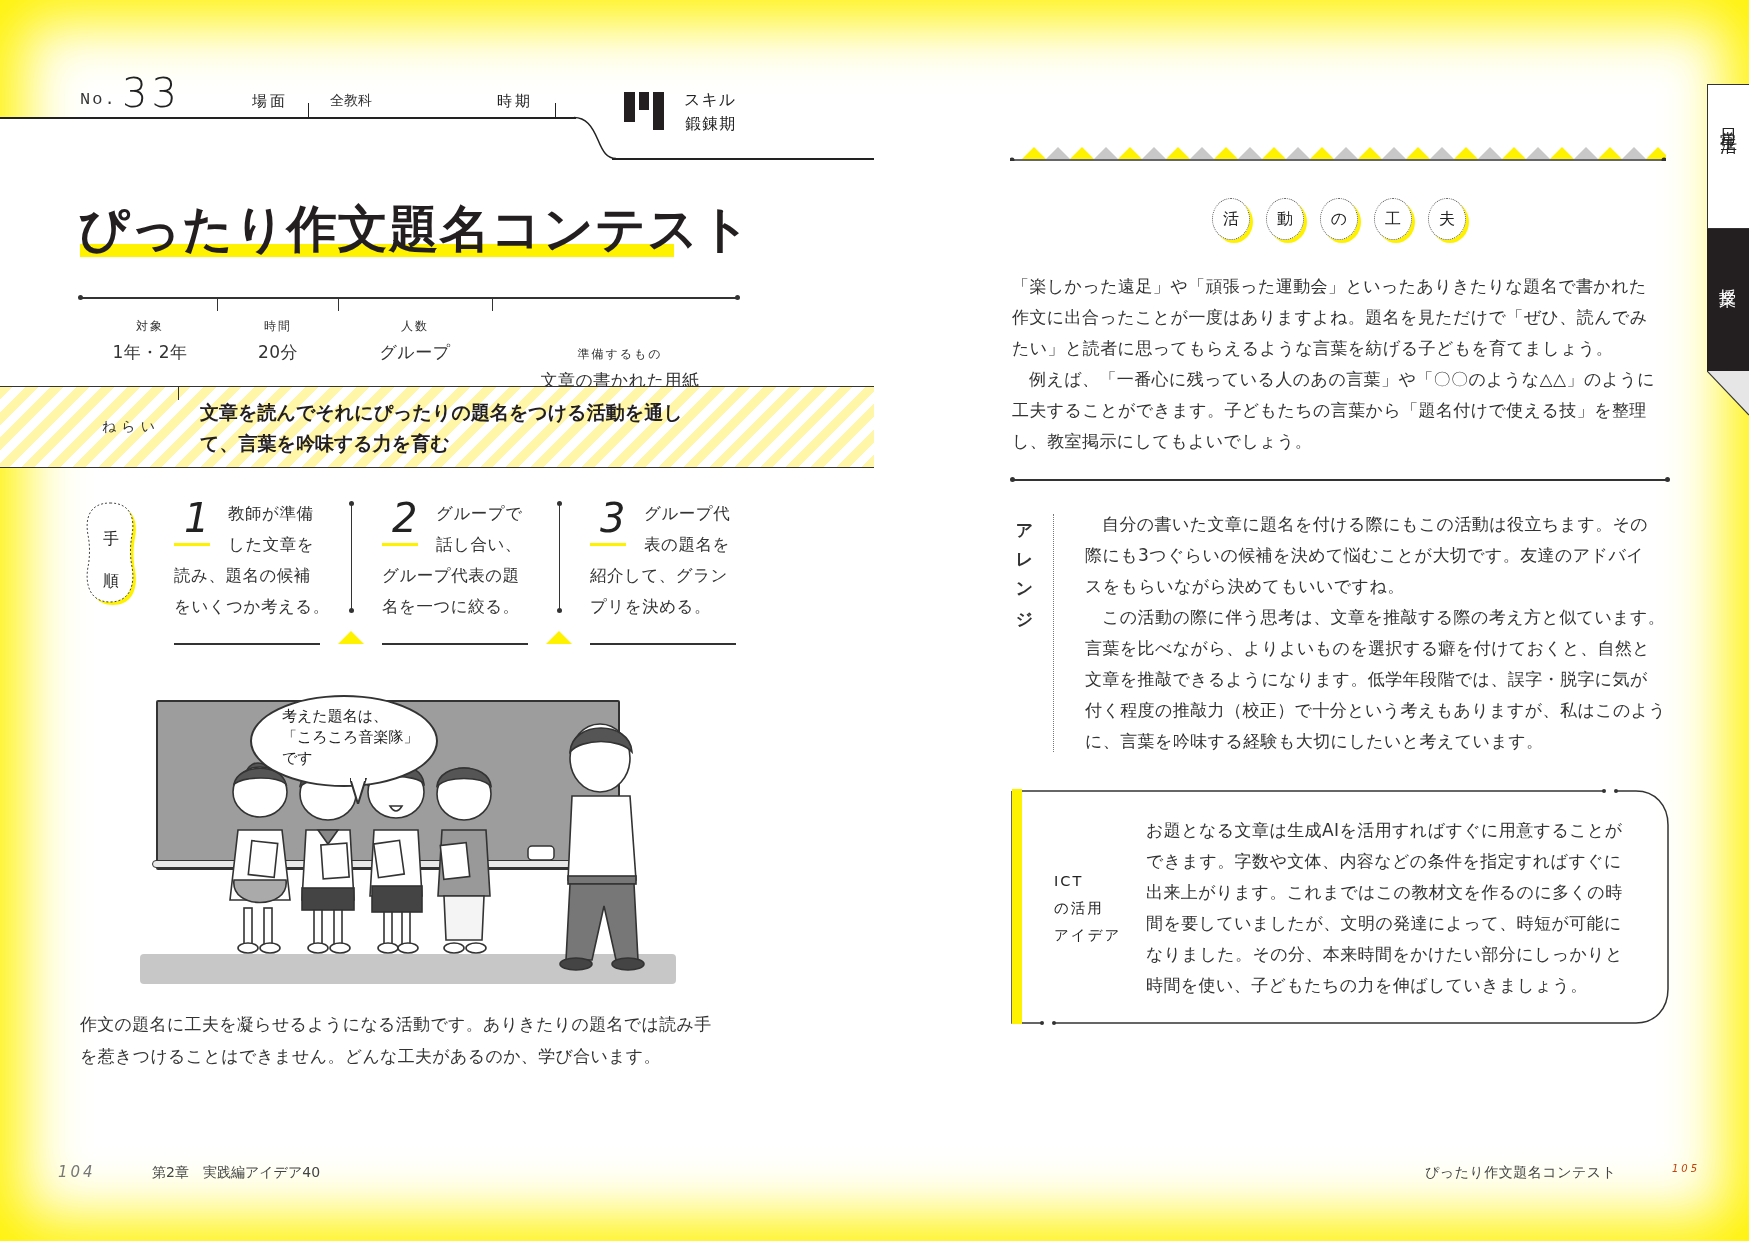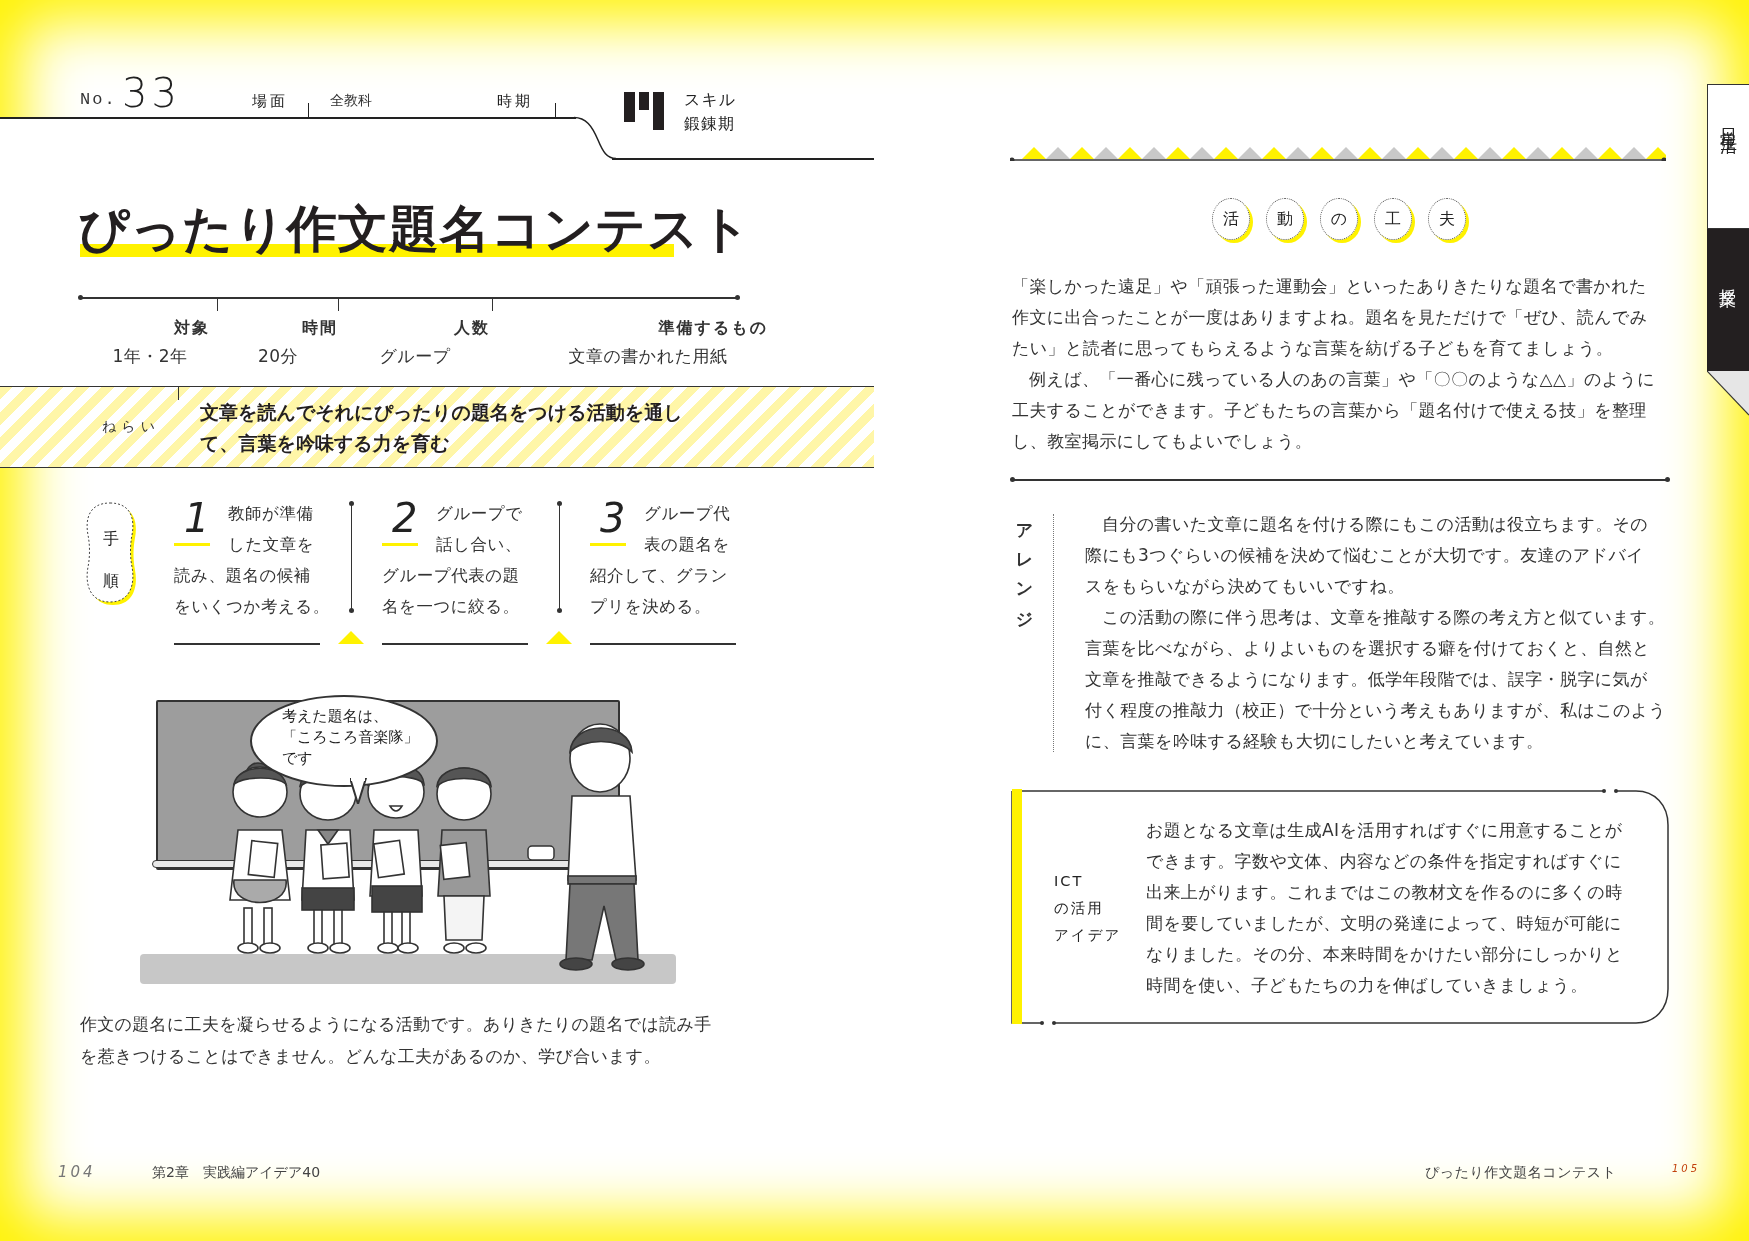--- a/index.html
+++ b/index.html
@@ -20,32 +20,32 @@
 
   
   .no-label { left: 80px; top: 90px; font-size: 17px; letter-spacing: 2px; color: #333; font-family: Liberation Mono, monospace; }
   .no-num { left: 122px; top: 70px; font-size: 40px; font-weight: 300; letter-spacing: 4px; color: #222; }
   .hdr-label { font-size: 15px; letter-spacing: 3px; color: #222; }
   .hdr-value { font-size: 14px; color: #333; }
   .hdr-tick { width: 1px; height: 14px; background: #222; }
   .hdr-line { left: 0; top: 117px; width: 576px; height: 1.5px; background: #222; }
   .hdr-line2 { left: 612px; top: 158px; width: 262px; height: 1.5px; background: #222; }
   .skill-bars { left: 624px; top: 88px; width: 46px; height: 42px; }
-  .skill-text { left: 684px; top: 88px; font-size: 16px; line-height: 24px; color: #222; letter-spacing: 1px; }
+  .skill-text { left: 684px; top: 88px; font-size: 16px; line-height: 24px; color: #222; letter-spacing: 1px; text-align: right; }
 
   .white-panel { left: 0; top: 119px; width: 874px; height: 267px; background: #fff; }
 
   .title-wrap { left: 78px; top: 196px; }
   .title-hl { position: absolute; left: 2px; top: 48px; width: 594px; height: 13px; background: #fff200; }
   .title { position: relative; font-size: 50px; font-weight: bold; letter-spacing: 1px; color: #231f20; }
 
   .info-line { left: 80px; top: 297px; width: 658px; height: 1.5px; background: #333; }
   .info-dot { width: 5px; height: 5px; border-radius: 50%; background: #333; }
   .info-col { top: 318px; text-align: center; }
-  .info-col .lbl { font-size: 16px; font-weight: bold; letter-spacing: 2px; color: #333; text-align: right; }
+  .info-col .lbl { font-size: 12px; font-weight: normal; letter-spacing: 2px; color: #333; }
   .info-col .val { font-size: 17px; color: #333; margin-top: 6px; letter-spacing: 0.5px; }
   .info-tick { top: 297px; width: 1px; height: 14px; background: #333; }
 
   
   .aim-band {
     left: 0; top: 386px; width: 874px; height: 82px;
     background: repeating-linear-gradient(135deg, #fff6a8 0 9px, #fff 9px 18px);
     border-top: 1.5px solid #333; border-bottom: 1.5px solid #333;
   }
   .aim-tick { left: 178px; top: 386px; width: 1px; height: 14px; background: #333; }
@@ -155,21 +155,21 @@
   <div class="val">1年・2年</div>
 </div>
 <div class="abs info-col" style="left:218px;width:120px;">
   <div class="lbl">時間</div>
   <div class="val">20分</div>
 </div>
 <div class="abs info-col" style="left:340px;width:150px;">
   <div class="lbl">人数</div>
   <div class="val">グループ</div>
 </div>
-<div class="abs info-col" style="left:528px;width:240px;">
+<div class="abs info-col" style="left:500px;width:240px;margin-top:28px;">
   <div class="lbl">準備するもの</div>
   <div class="val">文章の書かれた用紙</div>
 </div>
 
 <div class="abs aim-band"></div>
 <div class="abs aim-tick"></div>
 <div class="abs aim-label">ねらい</div>
 <div class="abs aim-text">
   <div>文章を読んでそれにぴったりの題名をつける活動を通し</div>
   <div>て、言葉を吟味する力を育む</div>

